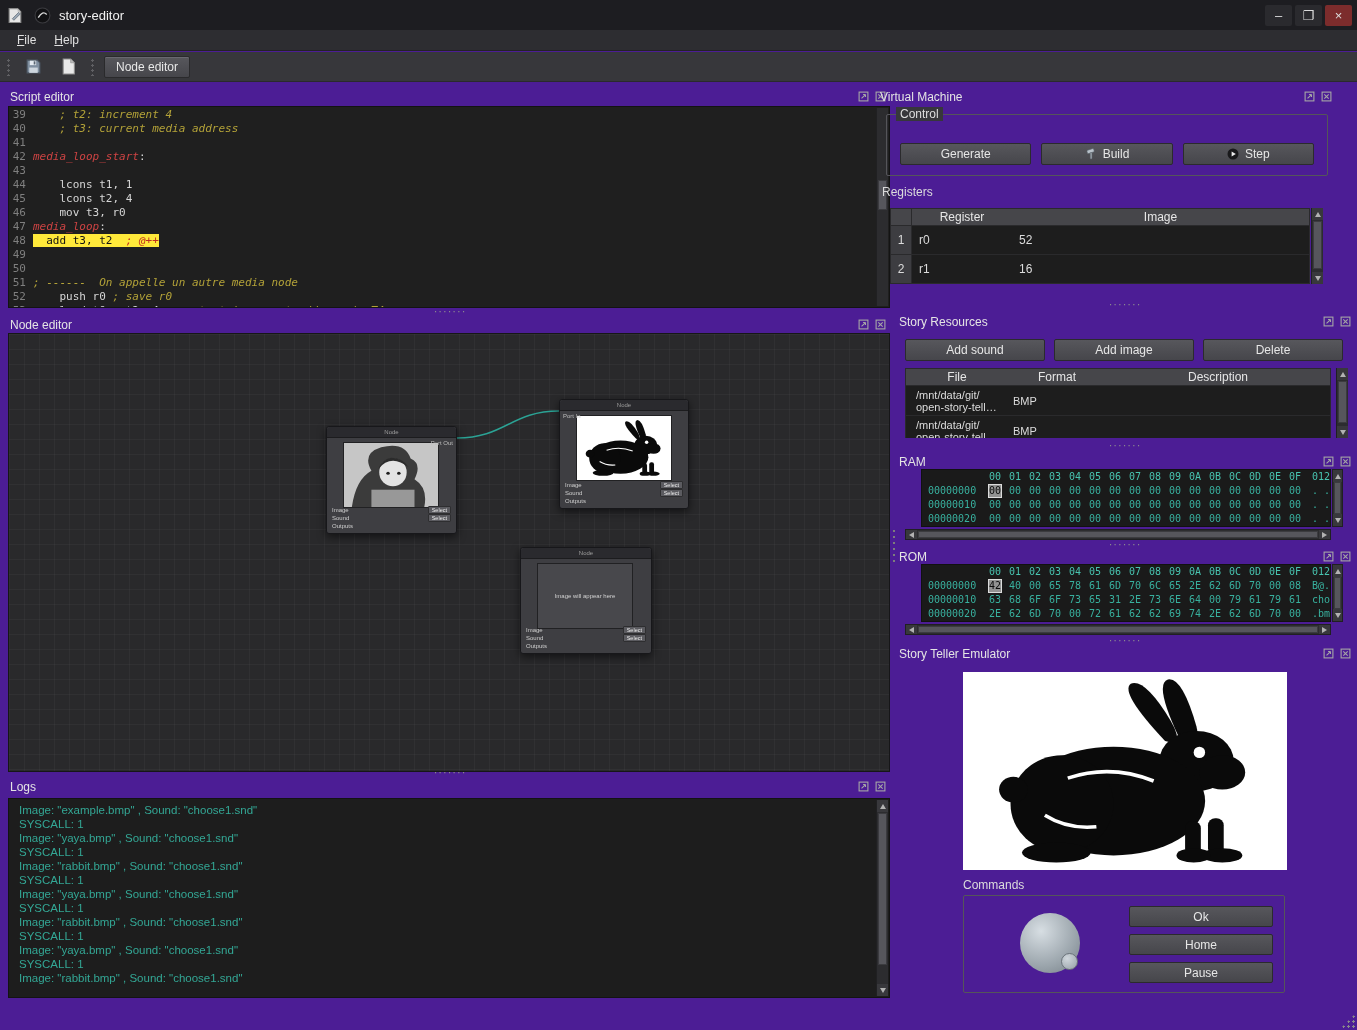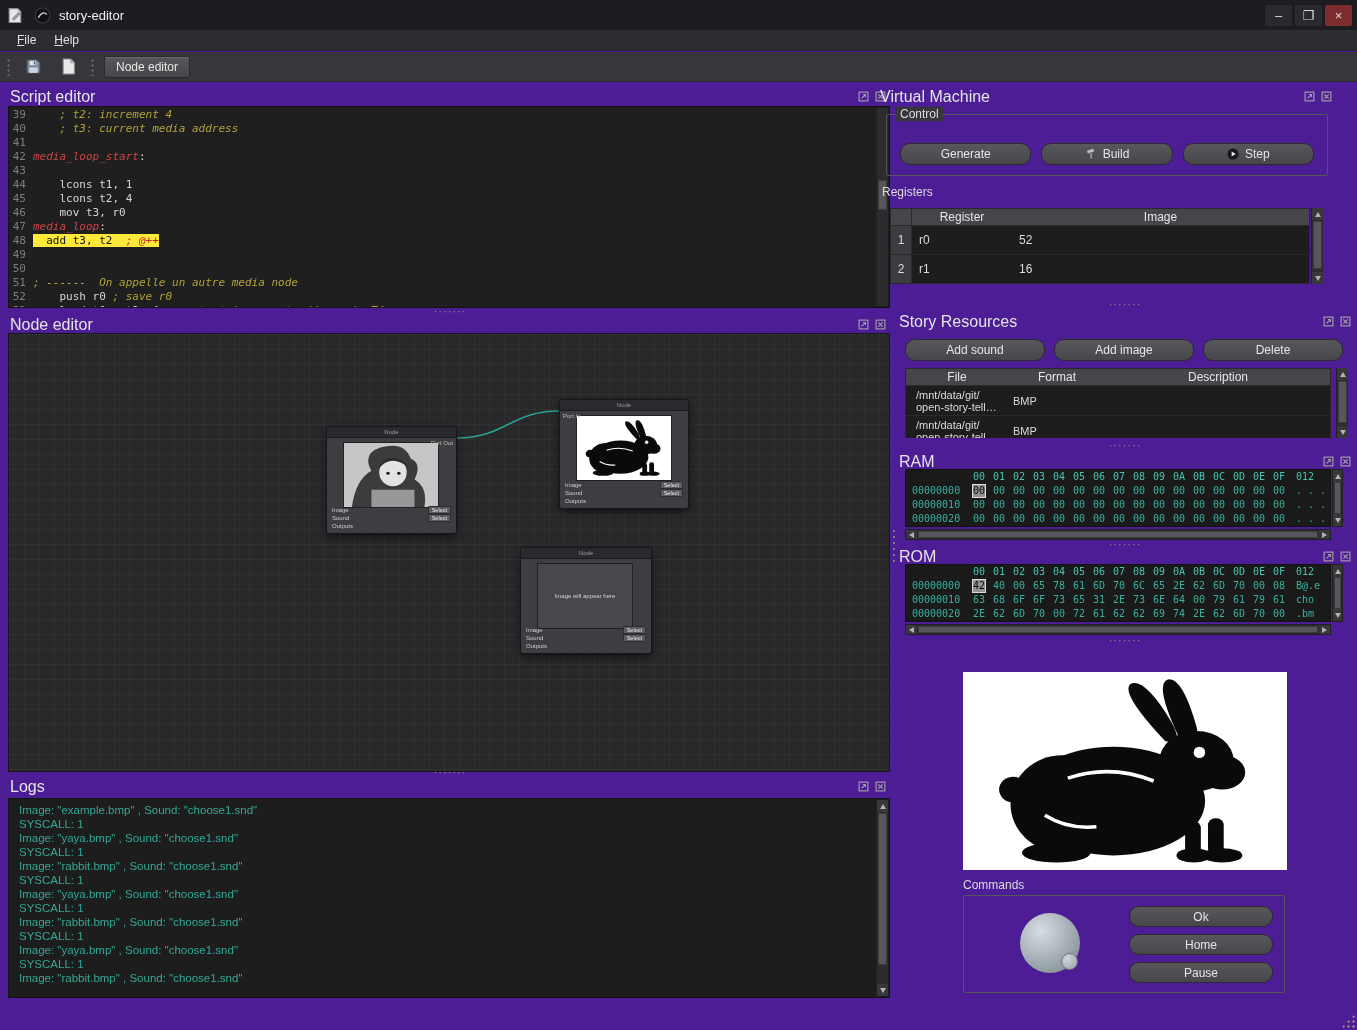--- a/index.html
+++ b/index.html
@@ -25,21 +25,21 @@
            border-bottom:1px solid #2a2a2c;display:flex;align-items:center;gap:9px;padding:0 6px}
   .tb-handle{width:5px;height:18px;background-image:radial-gradient(circle,#606064 1px,transparent 1.2px);
              background-size:5px 5px}
   .tb-btn{width:26px;height:24px;display:flex;align-items:center;justify-content:center;border-radius:2px}
   .tb-toggle{padding:3px 11px;background:linear-gradient(#57575c,#46464b);border:1px solid #2a2a2c;
              border-radius:2px;box-shadow:inset 0 1px 0 #696970;font-size:12px;color:#e8e8e8}
 
   
   .panel{position:absolute}
   .dock-head{height:17px;display:flex;align-items:center;padding:0 2px}
-  .dock-title{font-size:16px;color:#e4e4e4}
+  .dock-title{font-size:12px;color:#e4e4e4}
   .dock-btns{margin-left:auto;display:flex;gap:5px;margin-right:2px}
   .dock-btn{width:12px;height:12px;display:flex;align-items:center;justify-content:center}
 
   #p-script{left:8px;top:88px;width:882px;height:222px}
   #p-node{left:8px;top:316px;width:882px;height:456px}
   #p-logs{left:8px;top:778px;width:882px;height:224px}
   #p-vm{left:878px;top:88px;width:458px;height:212px}
   #p-res{left:897px;top:313px;width:458px;height:131px}
   #p-ram{left:897px;top:453px;width:458px;height:93px}
   #p-rom{left:897px;top:548px;width:458px;height:93px}
@@ -90,42 +90,42 @@
          padding:0 3px;font-size:5.5px;line-height:6.5px;color:#ececec}
   .port{position:absolute;font-size:6px;color:#bdbdbd;top:13px}
 
   
   .logs-view{position:absolute;top:20px;left:0;right:0;bottom:4px;background:#1d1d1d;border:1px solid #131313;
              overflow:hidden}
   .logs-inner{position:absolute;inset:4px 14px 0 10px}
   .log-line{color:#33a795;font-size:11.5px;line-height:14px;white-space:pre}
 
   
-  .btn{background:linear-gradient(#57575c,#46464b);border:1px solid #2b2b2d;border-radius:10px;
+  .btn{background:linear-gradient(#57575c,#46464b);border:1px solid #2b2b2d;border-radius:2px;
        color:#e6e6e6;font-size:12px;display:flex;align-items:center;justify-content:center;gap:6px;height:22px}
   .gb{position:absolute;border:1px solid #55555a;border-radius:2px}
   .gb-title{position:absolute;top:-8px;left:9px;background:#37373b;padding:0 4px;font-size:12px;color:#dedede}
 
   
   .tbl-head{display:flex;background:#46464a;border:1px solid #2a2a2c;height:18px;align-items:center;font-size:12px}
   .tbl-row{display:flex;background:#1d1d1d;border:1px solid #2a2a2c;border-top:none;align-items:center}
   .th{ text-align:center;color:#e6e6e6}
   .reg-wrap{position:absolute;left:12px;top:120px;width:420px}
   .reg-n{flex:0 0 21px;text-align:center;background:#3d3d41;align-self:stretch;display:flex;align-items:center;justify-content:center;border-right:1px solid #2a2a2c}
   .reg-c{padding-left:7px}
   .reg-row{height:29px}
   .col-reg{flex:0 0 100px}.col-val{flex:1}
   .res-wrap{position:absolute;left:8px;top:55px;width:426px;height:70px;overflow:hidden}
   .col-file{flex:0 0 102px}.col-fmt{flex:0 0 98px}.col-desc{flex:1}
   .res-row{height:30px;font-size:11px}
   .res-file{padding-left:10px;white-space:pre-line;line-height:12px}
   .res-fmt{padding-left:5px}
 
   
-  .hex-view{position:absolute;left:8px;top:16px;right:24px;height:58px;background:#1a1a1a;
+  .hex-view{position:absolute;left:24px;top:16px;right:24px;height:58px;background:#1a1a1a;
             border:1px solid #111;font-family:"DejaVu Sans Mono",monospace;font-size:10px;
             line-height:14px;color:#38b09e;overflow:hidden}
   .hex-row{display:flex;white-space:pre}
   .hex-head{color:#48c4b0}
   .hex-addr{flex:0 0 66px;padding-left:6px}
   .hex-bytes{display:flex;gap:6px}
   .hex-b{width:14px;text-align:center}
   .hex-b.sel{background:#929292;color:#0a0a0a;box-shadow:inset 0 0 0 1px #dcdcdc}
   .hex-ascii{margin-left:10px}
   .hex-vscroll{position:absolute;right:12px;top:16px;width:11px;height:58px;background:#2c2c2f;border:1px solid #202022}
@@ -617,20 +617,37 @@
           <span class="tri-lf"></span>
         </div>
       <div class="hthumb" style="left:12px;right:12px"></div>
       <div class="hcap" style="right:0">
           <span class="tri-rt"></span>
         </div>
     </div>
   </div>
 
   <div class="panel" id="p-emu">
+    <div class="dock-head">
+      <span class="dock-title">Story Teller Emulator</span>
+      <span class="dock-btns">
+        <span class="dock-btn">
+            <svg width="11" height="11" viewBox="0 0 10 10">
+              <rect x="1" y="1" width="8" height="8" fill="none" stroke="#a6a6a6"></rect>
+              <path d="M3.2 6.8 L6.8 3.2 M6.8 3.2 H4.6 M6.8 3.2 V5.4" stroke="#a6a6a6" fill="none"></path>
+            </svg>
+          </span>
+        <span class="dock-btn">
+            <svg width="11" height="11" viewBox="0 0 10 10">
+              <rect x="1" y="1" width="8" height="8" fill="none" stroke="#a6a6a6"></rect>
+              <path d="M3 3 L7 7 M7 3 L3 7" stroke="#a6a6a6"></path>
+            </svg>
+          </span>
+      </span>
+    </div>
     <div class="emu-screen">
       <svg viewBox="0 0 200 130" width="300" height="186" preserveAspectRatio="xMidYMid meet">
           <use href="#rabbit-sil"></use>
         </svg>
     </div>
     <div class="cmd-label">Commands</div>
     <div class="cmd-box">
       <div class="knob"></div>
       <div class="knob-dot"></div>
       <div class="cmd-btns">

